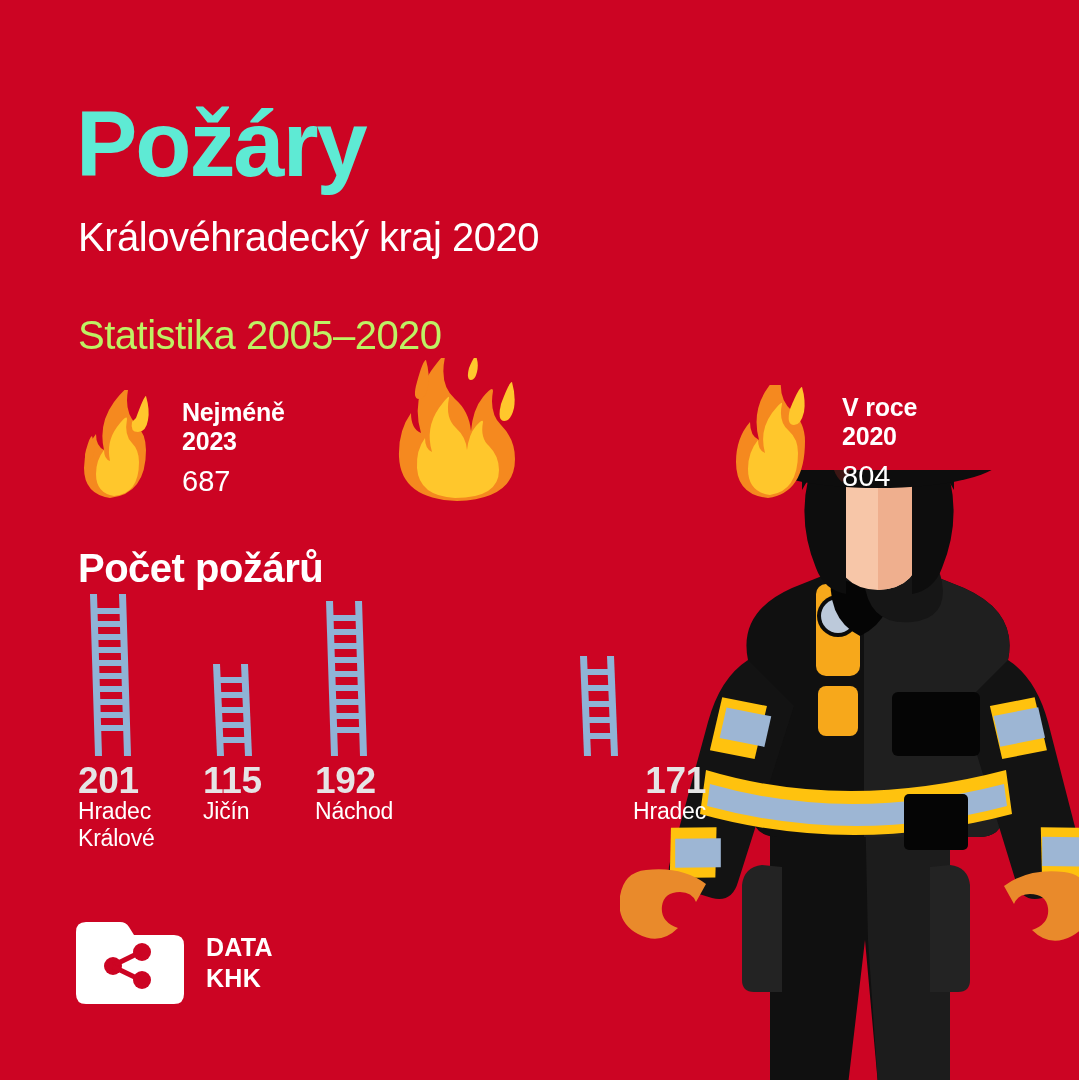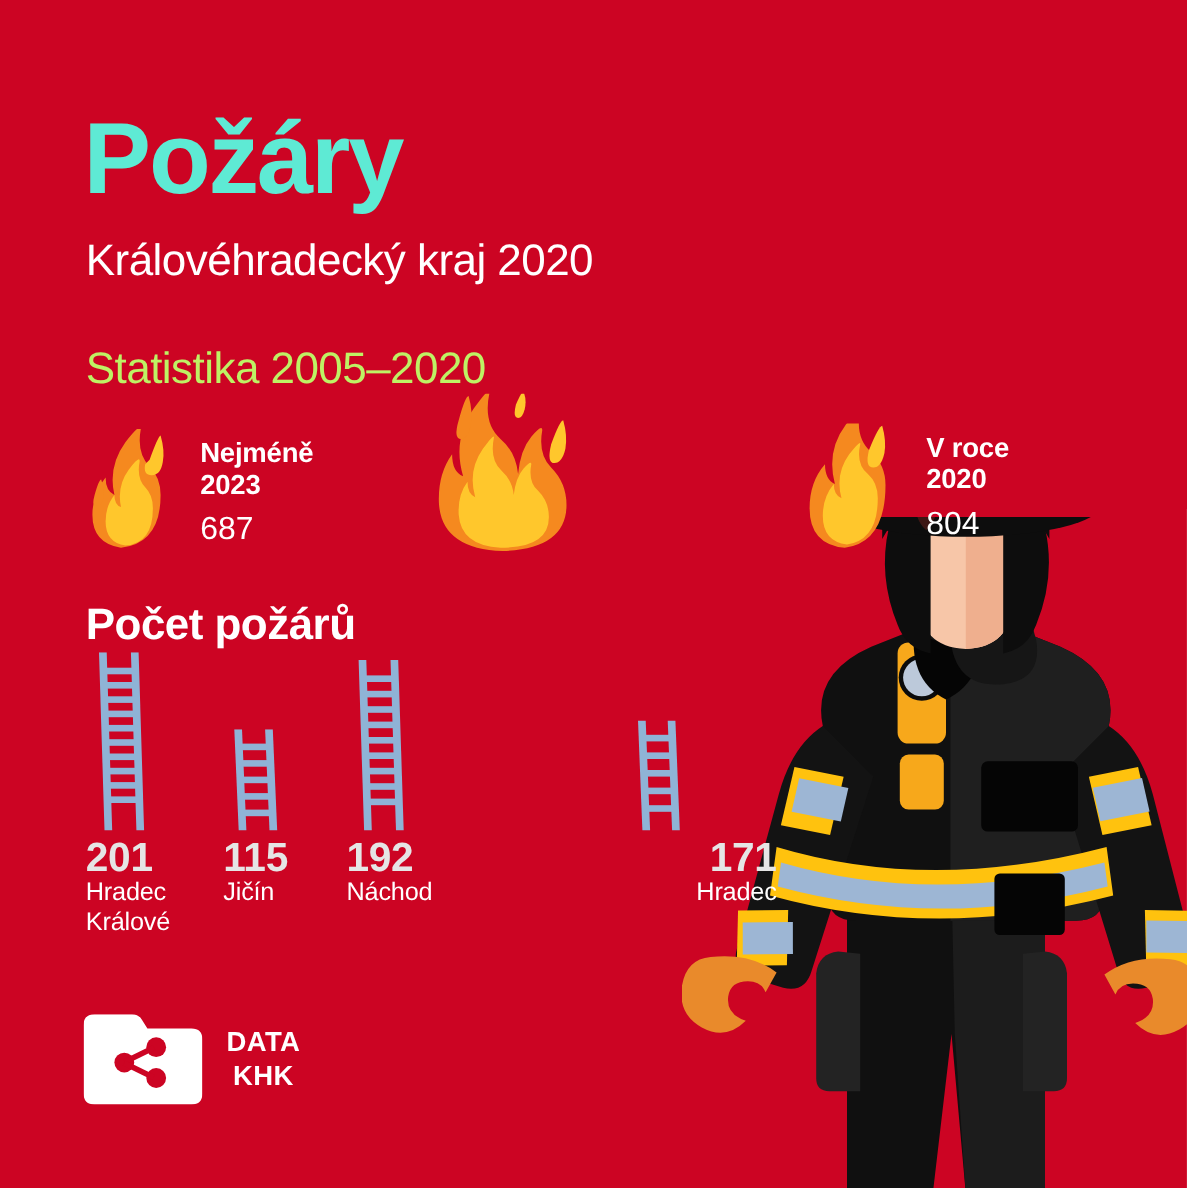--- a/index.html
+++ b/index.html
@@ -57,21 +57,21 @@
     font-size: 37px; font-weight: 700; color: #e5e5e5;
     line-height: 30px; letter-spacing: -0.3px;
   }
   .ladder-name {
     font-size: 23px; font-weight: 400; color: #ffffff;
     line-height: 27px; letter-spacing: -0.2px;
     white-space: pre-line; margin-top: 2px;
   }
 
   
-  #logo-block { position: absolute; left: 76px; top: 922px; display: flex; align-items: center; text-align: center; }
+  #logo-block { position: absolute; left: 76px; top: 922px; display: flex; align-items: center; }
   #logo-mark {
     width: 108px; height: 82px; position: relative;
   }
   #logo-text {
     margin-left: 22px;
     font-size: 25px; font-weight: 700; color: #ffffff;
     line-height: 31px; white-space: pre-line; letter-spacing: 0.3px;
   }
 
   

